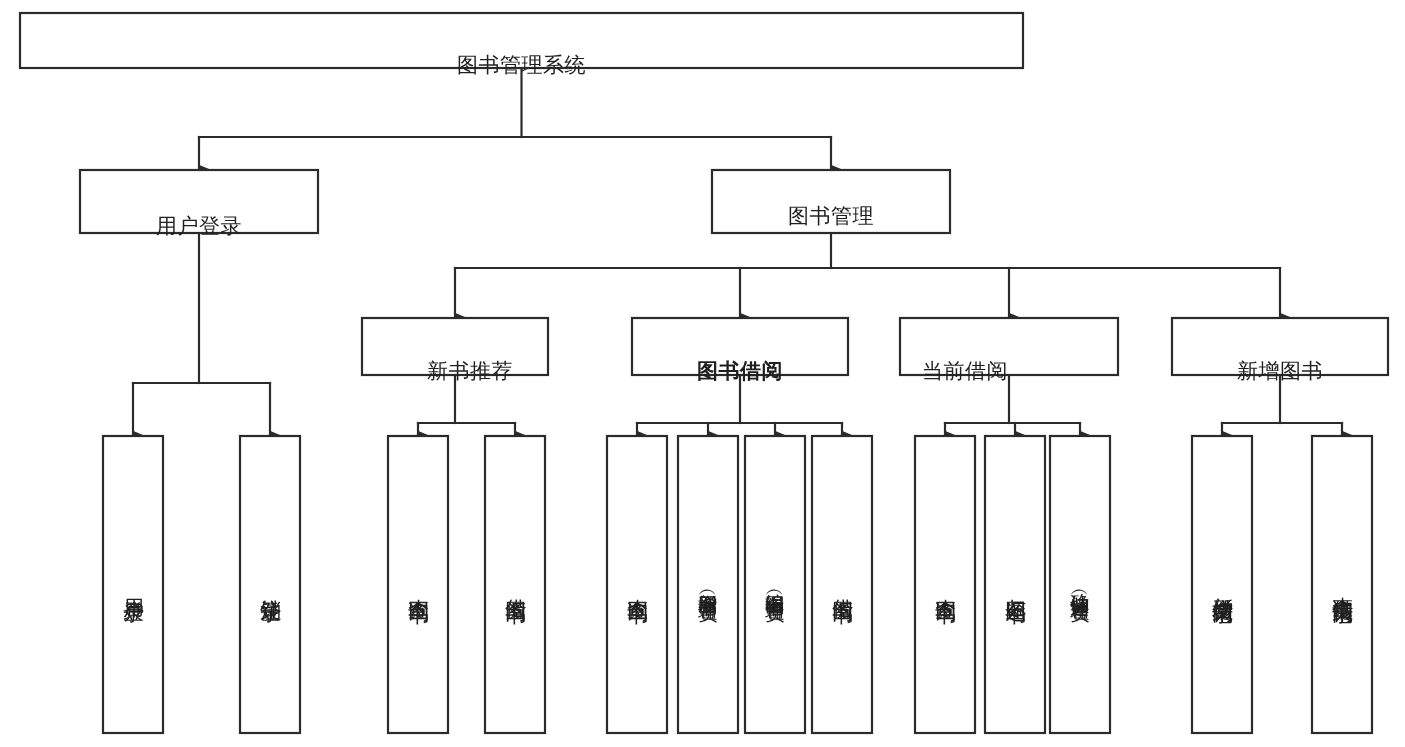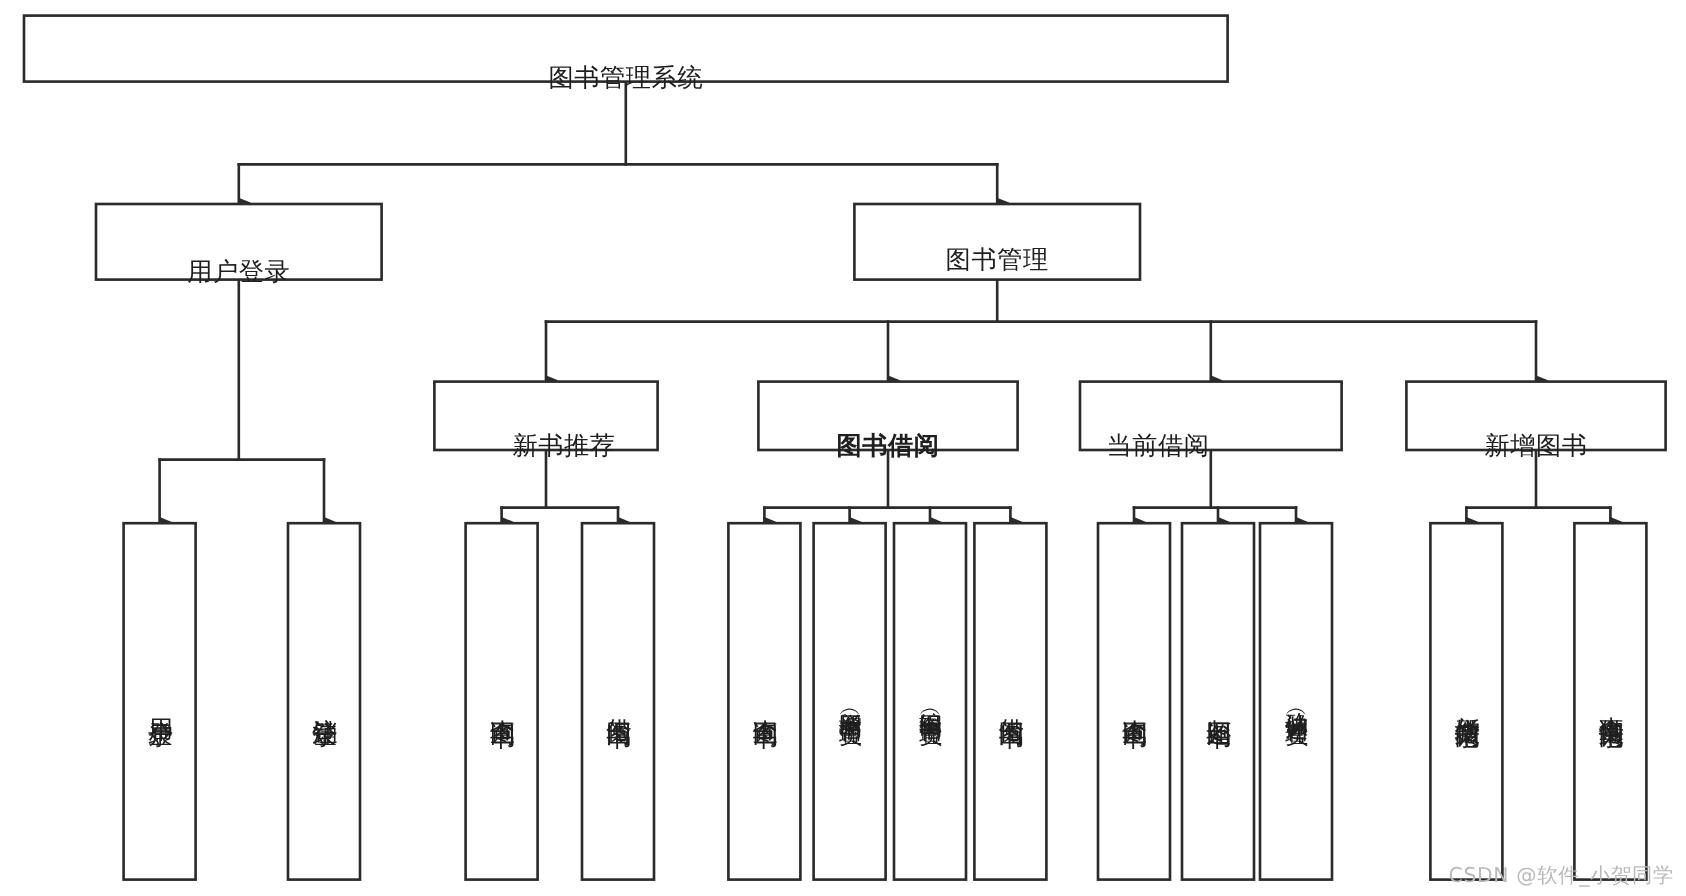--- a/index.html
+++ b/index.html
@@ -208,14 +208,13 @@
         <div class="vtext">新增借阅记录</div>
       </div>
       <div class="vtext-wrap" style="left: 1312px; top: 436px; width: 60px; height: 297px;">
         <div class="vtext">查询借阅记录</div>
       </div>
       <div class="htext-wrap" style="left: 20px; top: 13px; width: 1003px; height: 55px;">
         <div class="htext">图书管理系统</div>
       </div>
     </div>
 
-  <div id="watermark">CSDN @软件_小贺同学</div>
 </div>
 
 </body></html>

